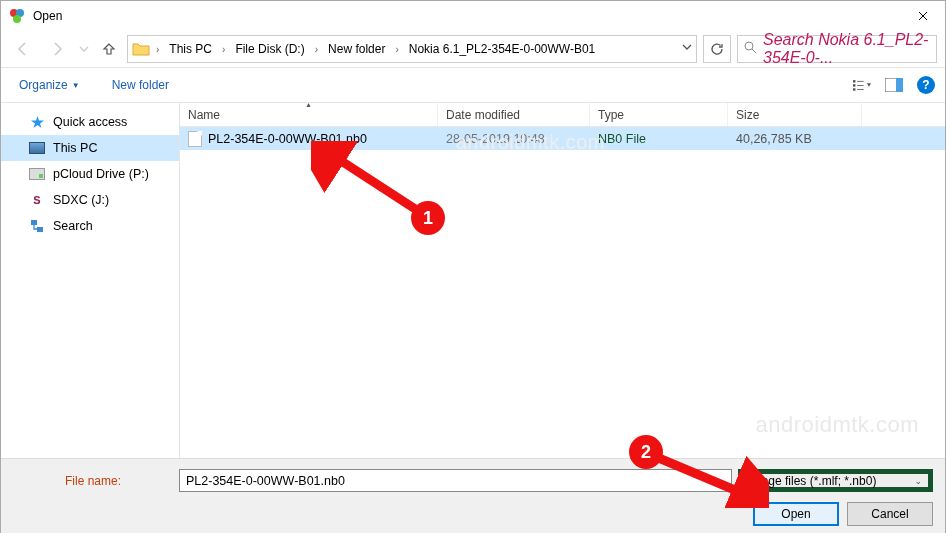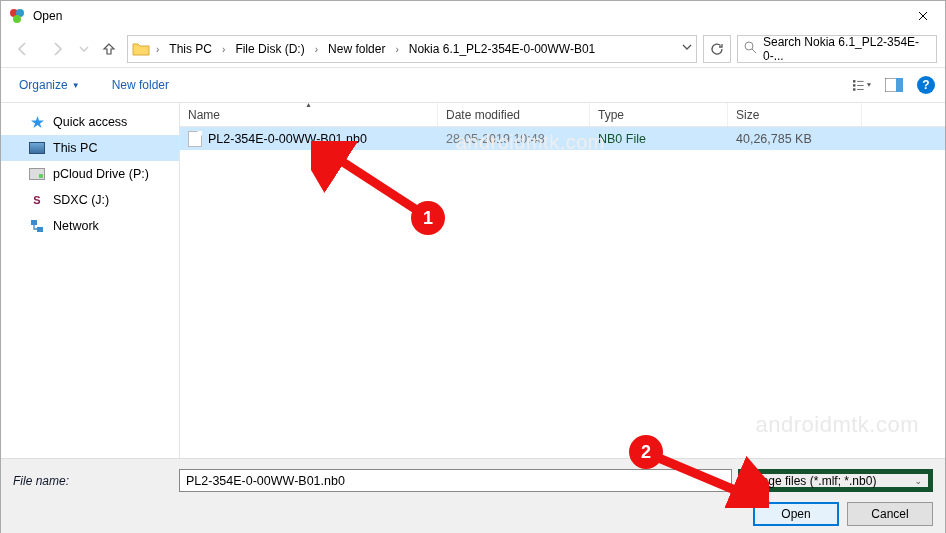--- a/index.html
+++ b/index.html
@@ -16,21 +16,21 @@
   .navbar { height: 36px; display:flex; align-items:center; padding: 0 8px; gap: 6px; }
   .nav-btn { width: 28px; height: 28px; display:flex; align-items:center; justify-content:center; color:#888; }
   .nav-btn.dim svg { opacity: .45; }
   .nav-up { width: 24px; height: 24px; display:flex; align-items:center; justify-content:center; color:#555; }
   .addr { flex:1; height: 28px; border:1px solid #ccc; display:flex; align-items:center; padding: 0 4px; gap:6px; position: relative; }
   .addr .folder-icon { width:18px; height:18px; }
   .addr .crumb { font-size:12px; color:#000; padding: 4px 4px; white-space: nowrap; }
   .addr .sep { color:#666; font-size: 10px; }
   .addr .drop { position:absolute; right:4px; top:6px; color:#555; font-size:10px; }
   .refresh { width:28px; height:28px; border:1px solid #ccc; display:flex; align-items:center; justify-content:center; color:#555; }
-  .search { width:200px; height:28px; border:1px solid #ccc; display:flex; align-items:center; padding:0 6px; gap:6px; color:#000000; font-size:12px; }
+  .search { width:200px; height:28px; border:1px solid #ccc; display:flex; align-items:center; padding:0 6px; gap:6px; color:#be185d; font-size:16px; font-style: italic;}
   
   
   .toolbar { height: 36px; border-top: 1px solid #e5e5e5; border-bottom: 1px solid #e5e5e5; display:flex; align-items:center; padding: 0 10px; background:#fff; }
   .toolbar .tbtn { font-size:12px; color:#1a5fb4; padding: 6px 8px; display:flex; align-items:center; gap:4px; }
   .toolbar .tbtn .caret { font-size:8px; color:#1a5fb4; }
   .toolbar .spacer { flex:1; }
   .toolbar .right-icons { display:flex; align-items:center; gap:14px; }
   .toolbar .ico { width:18px; height:18px; display:flex; align-items:center; justify-content:center; color:#555; }
   .help { width:18px; height:18px; border-radius:50%; background:#0078d7; color:#fff; display:flex; align-items:center; justify-content:center; font-size:12px; font-weight:bold; }
 
@@ -60,21 +60,21 @@
   .r-name { width:258px; display:flex; align-items:center; gap:6px; }
   .r-date { width:152px; color:#737373; }
   .r-type { width:138px; color:#14532d; }
   .r-size { width:134px; color:#555; }
   .file-ico { width:14px; height:16px; border:1px solid #bbb; background:#fff; position:relative; }
   .file-ico:before { content:""; position:absolute; right:-1px; top:-1px; border-style:solid; border-width:0 5px 5px 0; border-color: transparent #fff transparent transparent; }
 
   
   .footer { height:75px; border-top:1px solid #ddd; background:#f0f0f0; padding: 10px 12px 0 12px; }
   .fn-row { display:flex; align-items:center; gap:6px; margin-bottom:10px; }
-  .fn-label { font-size:12px; color:#0f172a; width: 160px; text-align:left;font-style:italic; }
+  .fn-label { font-size:12px; color:#c2410c; width: 160px; text-align:center; }
   .fn-input { flex:1; height:23px; border:1px solid #888; background:#fff; font-size:12.5px; padding:0 6px; }
   .ft-select { width:195px; height:23px; border:5px solid #14532d; background:#eee; font-size:12px; padding:0 6px; display:flex; align-items:center; justify-content:space-between; }
   .btn-row { display:flex; justify-content:flex-end; gap:8px; }
   .btn { width:86px; height:24px; border:1px solid #999; background:#e1e1e1; font-size:12px; display:flex; align-items:center; justify-content:center; }
   .btn.primary { border:2px solid #0078d7; background:#e5f1fb; }
 
   
   .anno { position:absolute; pointer-events:none; }
   .badge { width:34px; height:34px; border-radius:50%; background:#e11; display:flex; align-items:center; justify-content:center; color:#fff; font-weight:bold; font-size:18px; font-family: Arial, sans-serif; }
   .arrow-svg { position:absolute; }
@@ -220,21 +220,21 @@
         <span>SDXC (J:)</span>
       </div>
       <div class="side-item">
         <span class="sico net-ico">
           <svg width="16" height="16" viewBox="0 0 16 16">
               <rect x="2" y="2" width="6" height="5" fill="#3b8bd0"></rect>
               <rect x="8" y="9" width="6" height="5" fill="#3b8bd0"></rect>
               <path d="M5 7 L5 11 L8 11" stroke="#3b8bd0" fill="none" stroke-width="1.3"></path>
             </svg>
         </span>
-        <span>Network</span>
+        <span>Search</span>
       </div>
     </div>
 
     <div class="filearea">
       <div class="cols">
         <div class="c-name">
             <span class="sort">▴</span>
             <span>Name</span>
           </div>
         <div class="c-date">

